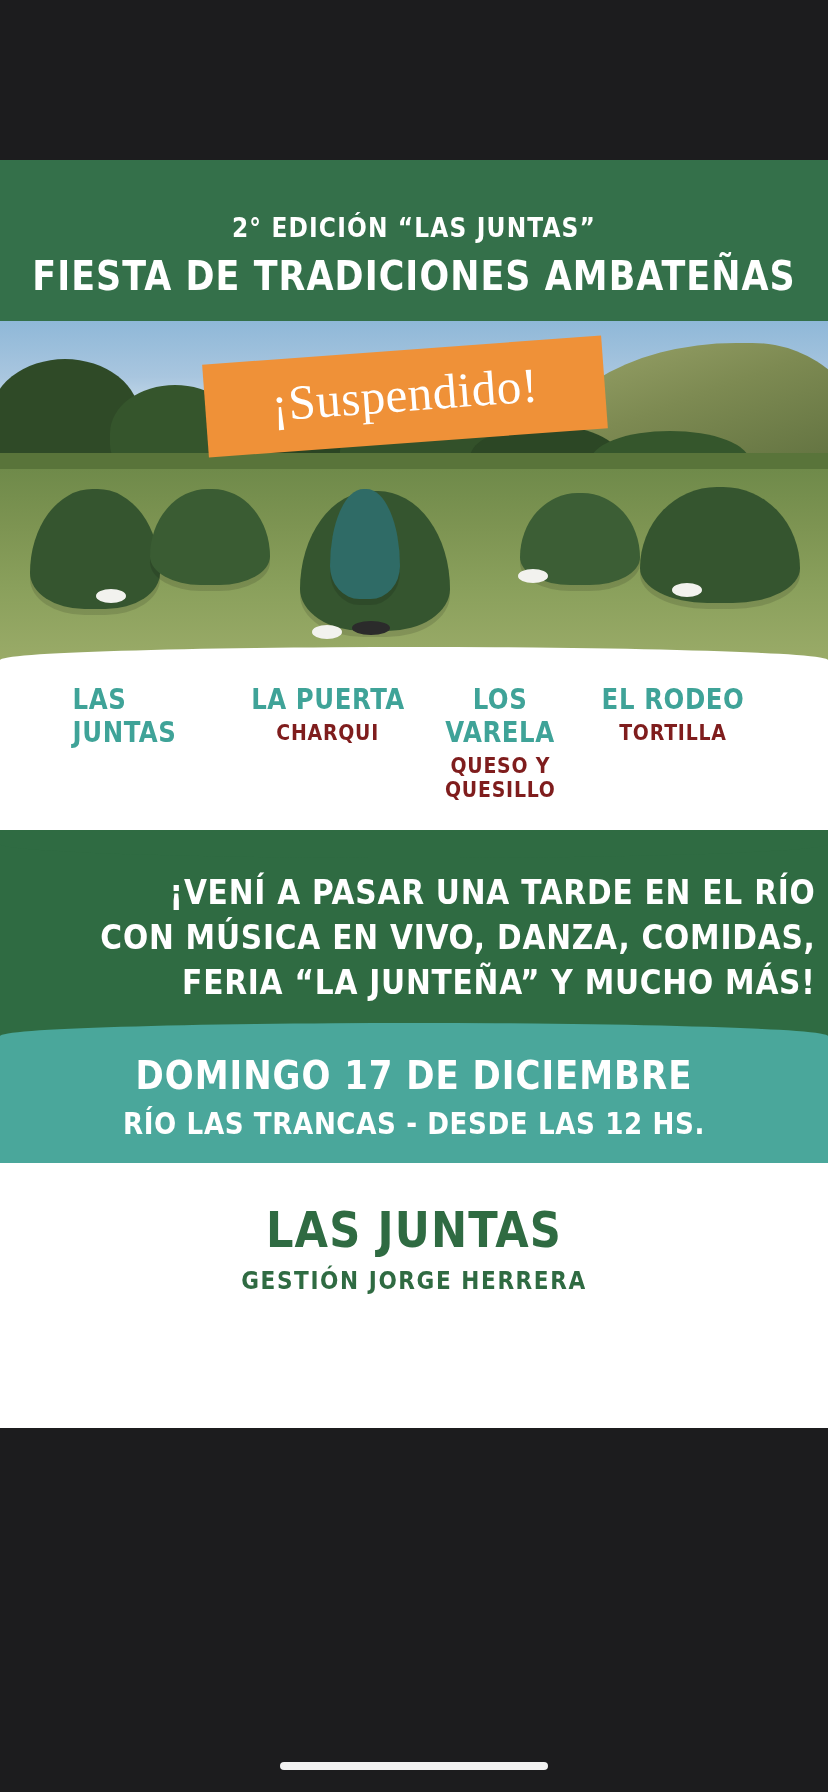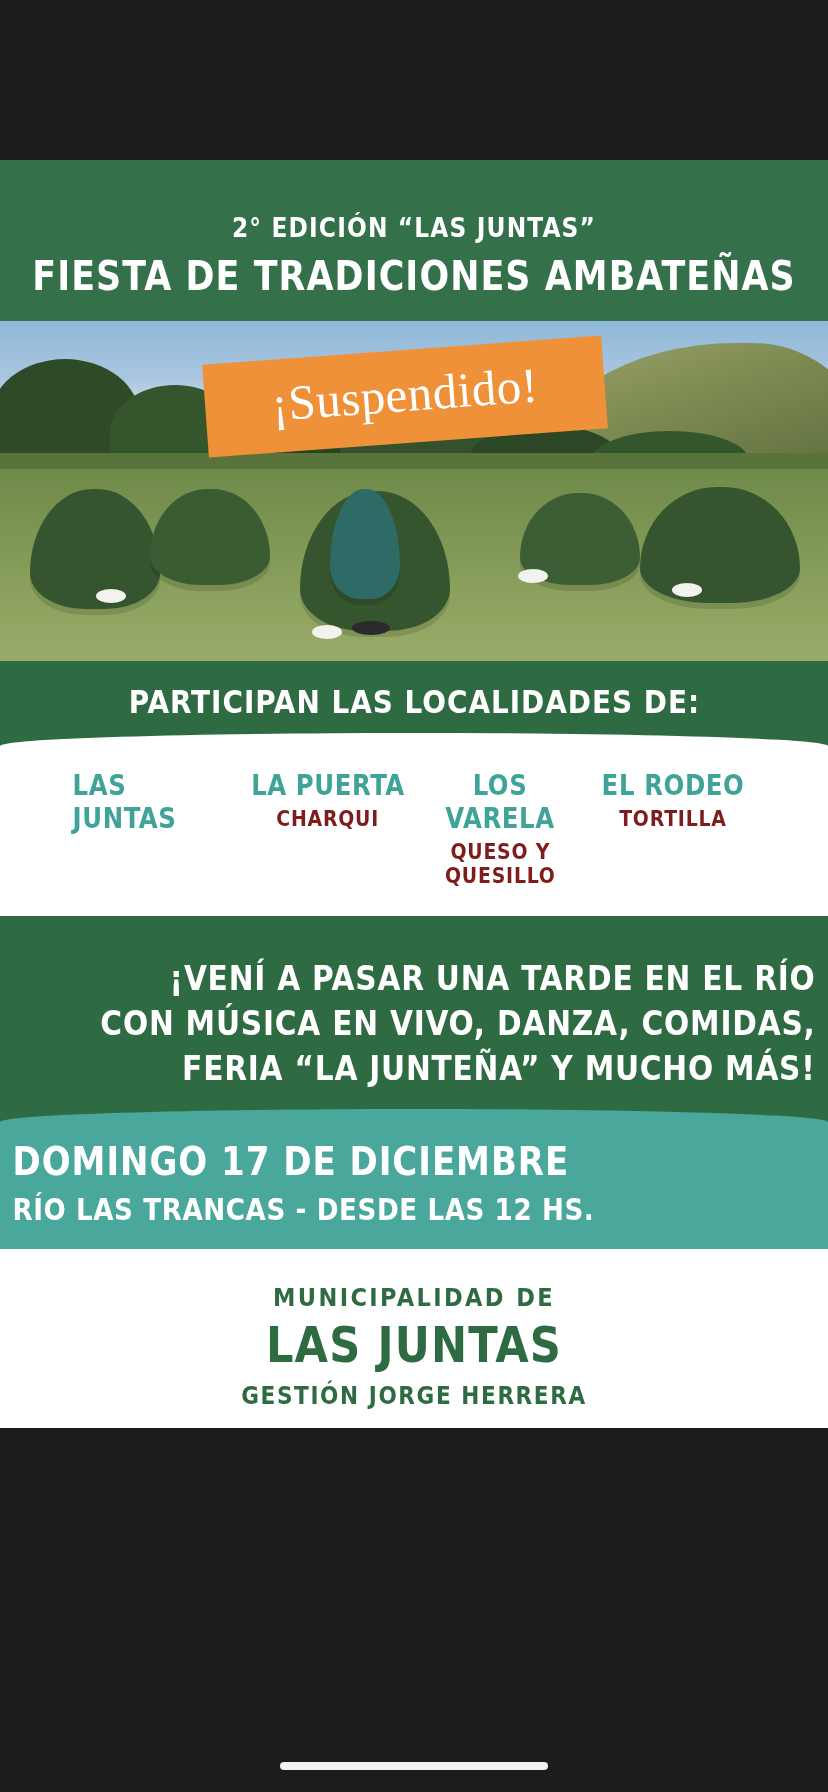--- a/index.html
+++ b/index.html
@@ -248,21 +248,21 @@
     height: 26px;
     background: #4aa79b;
     border-radius: 100% 100% 0 0 / 100% 100% 0 0;
     margin-top: -12px;
     position: relative;
     z-index: 3;
   }
   .date-block {
     background: #4aa79b;
     padding: 4px 0 22px 0;
-    text-align: left;
+    text-align: center;
     position: relative;
     z-index: 2;
   }
   .date-main {
     color: #ffffff;
     font-size: 39px;
     font-weight: bold;
     letter-spacing: 1px;
     font-family: "DejaVu Sans Condensed", "Liberation Sans", sans-serif;
     transform: scaleX(0.97);
@@ -356,23 +356,20 @@
       <div class="skirt s4"></div>
       <div class="skirt s5"></div>
       <div class="skirt s6"></div>
       <div class="shoe sh1"></div>
       <div class="shoe sh2"></div>
       <div class="shoe sh3"></div>
       <div class="shoe sh4"></div>
       <div class="shoe sh5"></div>
     </div>
 
-    <div class="participan-block">
-      <div class="participan-text">PARTICIPAN LAS LOCALIDADES DE:</div>
-    </div>
 
     <div class="wave-top"></div>
 
     <div class="localities-block">
       <div class="localities-row">
         <div class="loc loc-1">
           <div class="loc-name">LAS JUNTAS</div>
         </div>
         <div class="loc loc-2">
           <div class="loc-name">LA PUERTA</div>
@@ -397,21 +394,20 @@
       <div class="invite-line">FERIA “LA JUNTEÑA” Y MUCHO MÁS!</div>
     </div>
 
     <div class="date-wave"></div>
     <div class="date-block">
       <div class="date-main">DOMINGO 17 DE DICIEMBRE</div>
       <div class="date-sub">RÍO LAS TRANCAS - DESDE LAS 12 HS.</div>
     </div>
 
     <div class="footer-block">
-      <div class="muni-small">MUNICIPALIDAD DE</div>
       <div class="muni-big">LAS JUNTAS</div>
       <div class="muni-gestion">GESTIÓN JORGE HERRERA</div>
     </div>
 
   </div>
 
   <div class="home-indicator"></div>
 
 </div>
 

